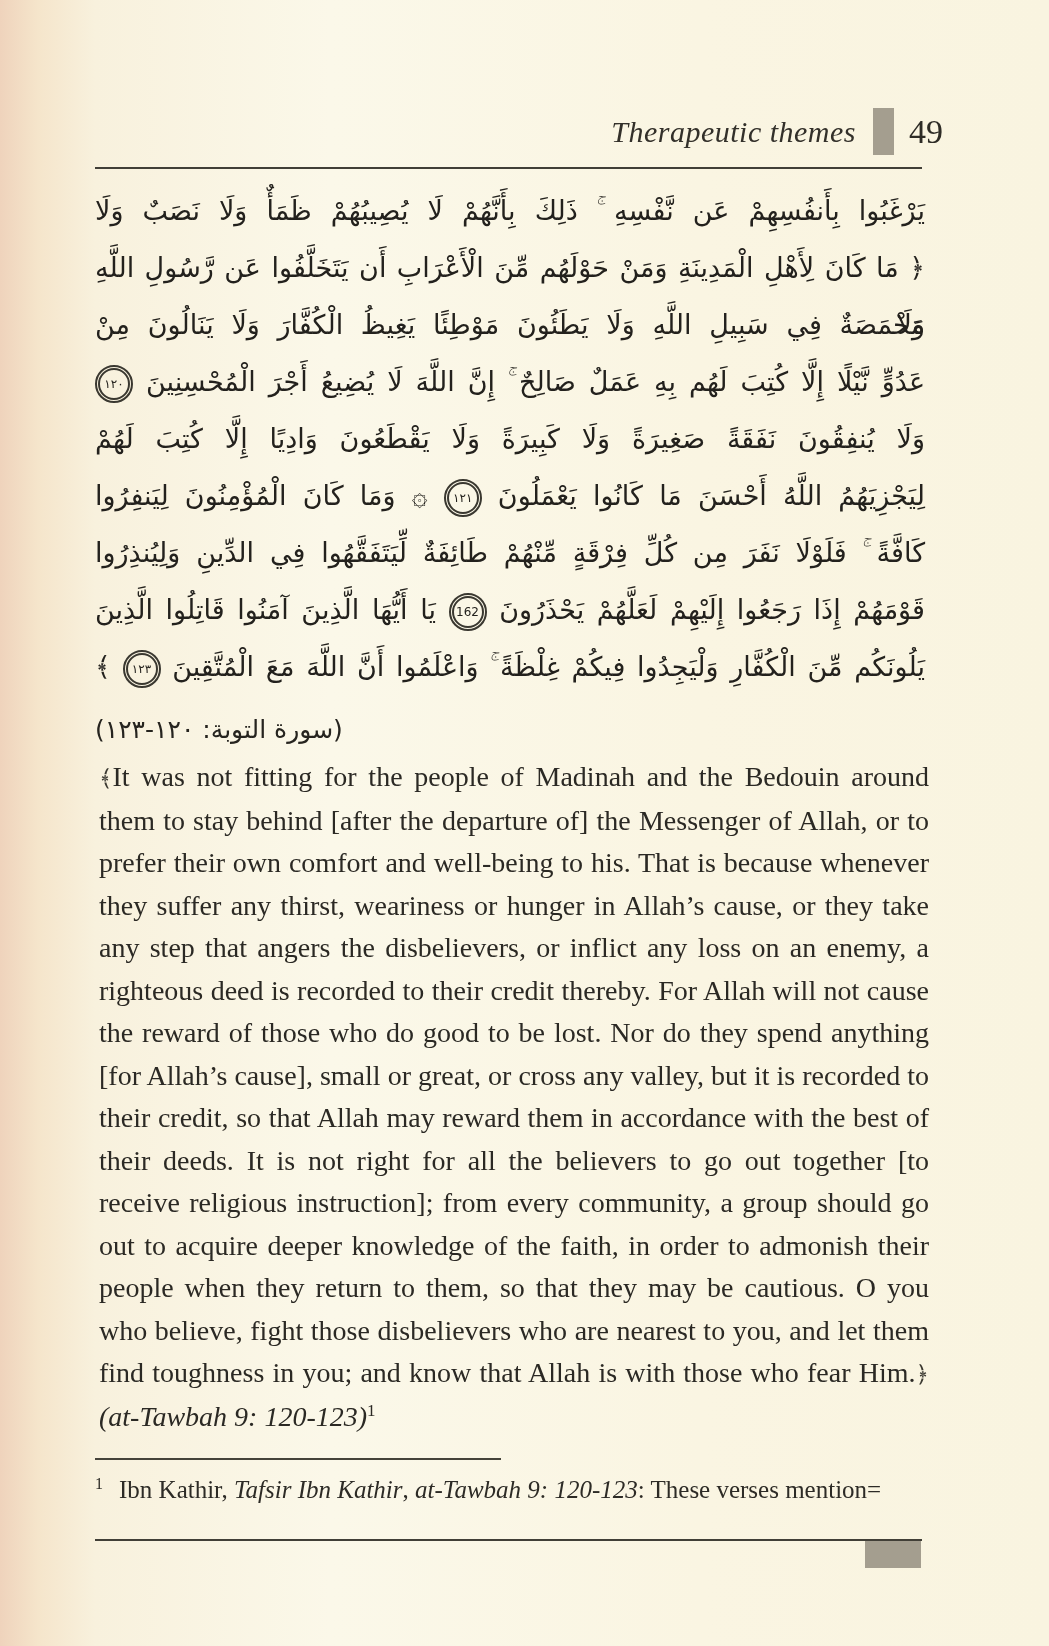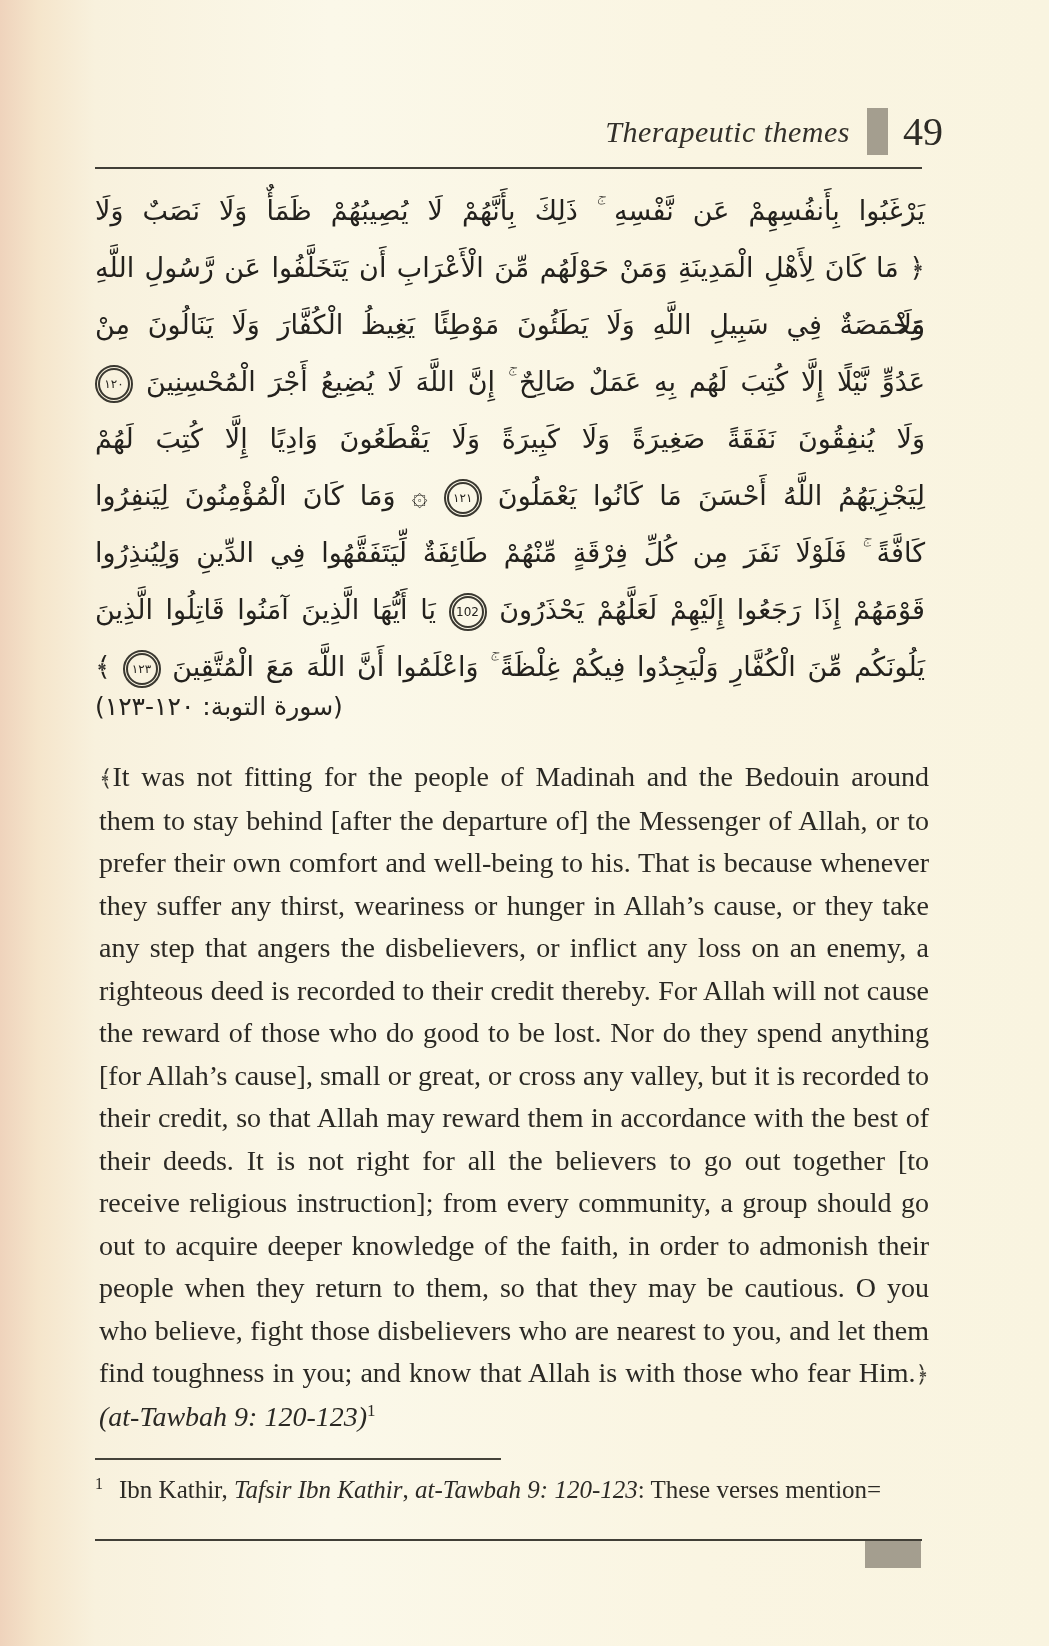--- a/index.html
+++ b/index.html
@@ -14,21 +14,21 @@
     color:#2b2924;
     overflow:hidden;
   }
   
   .header {
     position:absolute; top:108px; left:101px; right:106px;
     display:flex; align-items:center; justify-content:flex-end;
   }
   .header-title { font-style:italic; font-size:30px; letter-spacing:0.5px; color:#33302a; }
   .header-block { width:21px; height:47px; background:#a49e8f; margin:0 15px 0 17px; }
-  .header-pagenum { font-size:40px; color:#2e2c26; }
+  .header-pagenum { font-size:34px; color:#2e2c26; }
   .header-rule {
     position:absolute; top:167px; left:95px; width:827px;
     border-top:2px solid #413f37;
   }
   
   .quran { position:absolute; top:182px; left:95px; width:830px; }
   .q-line {
     direction:rtl;
     text-align:justify;
     text-align-last:justify;
@@ -39,21 +39,21 @@
   }
   .ayah-medallion {
     display:inline-flex; align-items:center; justify-content:center;
     width:28px; height:28px;
     border:5px double #3a3830; border-radius:50%;
     font-size:12px; line-height:1;
     vertical-align:middle;
     color:#23211d;
   }
   .citation {
-    position:absolute; top:692px; left:95px; width:795px;
+    position:absolute; top:715px; left:95px; width:795px;
     direction:rtl; text-align:left;
     font-family:"DejaVu Sans", sans-serif;
     font-size:25px; color:#26241f;
   }
   
   .translation {
     position:absolute; top:752px; left:95px; width:830px;
     margin:4px;
     font-size:28px; line-height:42.5px;
     text-align:justify;
@@ -91,21 +91,21 @@
   <div class="header-rule"></div>
 
   <div class="quran">
       <div class="q-line"><span>يَرْغَبُوا بِأَنفُسِهِمْ عَن نَّفْسِهِ ۚ ذَلِكَ بِأَنَّهُمْ لَا يُصِيبُهُمْ ظَمَأٌ وَلَا نَصَبٌ وَلَا</span> </div>
       <div class="q-line"><span>﴿ مَا كَانَ لِأَهْلِ الْمَدِينَةِ وَمَنْ حَوْلَهُم مِّنَ الْأَعْرَابِ أَن يَتَخَلَّفُوا عَن رَّسُولِ اللَّهِ وَلَا</span> </div>
       <div class="q-line"><span>مَخْمَصَةٌ فِي سَبِيلِ اللَّهِ وَلَا يَطَئُونَ مَوْطِئًا يَغِيظُ الْكُفَّارَ وَلَا يَنَالُونَ مِنْ</span> </div>
       <div class="q-line"><span>عَدُوٍّ نَّيْلًا إِلَّا كُتِبَ لَهُم بِهِ عَمَلٌ صَالِحٌ ۚ إِنَّ اللَّهَ لَا يُضِيعُ أَجْرَ الْمُحْسِنِينَ</span> <span class="ayah-medallion">١٢٠</span> </div>
       <div class="q-line"><span>وَلَا يُنفِقُونَ نَفَقَةً صَغِيرَةً وَلَا كَبِيرَةً وَلَا يَقْطَعُونَ وَادِيًا إِلَّا كُتِبَ لَهُمْ</span> </div>
       <div class="q-line"><span>لِيَجْزِيَهُمُ اللَّهُ أَحْسَنَ مَا كَانُوا يَعْمَلُونَ</span> <span class="ayah-medallion">١٢١</span> <span>۞ وَمَا كَانَ الْمُؤْمِنُونَ لِيَنفِرُوا</span> </div>
       <div class="q-line"><span>كَافَّةً ۚ فَلَوْلَا نَفَرَ مِن كُلِّ فِرْقَةٍ مِّنْهُمْ طَائِفَةٌ لِّيَتَفَقَّهُوا فِي الدِّينِ وَلِيُنذِرُوا</span> </div>
-      <div class="q-line"><span>قَوْمَهُمْ إِذَا رَجَعُوا إِلَيْهِمْ لَعَلَّهُمْ يَحْذَرُونَ</span> <span class="ayah-medallion">102</span> <span>يَا أَيُّهَا الَّذِينَ آمَنُوا قَاتِلُوا الَّذِينَ</span> </div>
+      <div class="q-line"><span>قَوْمَهُمْ إِذَا رَجَعُوا إِلَيْهِمْ لَعَلَّهُمْ يَحْذَرُونَ</span> <span class="ayah-medallion">162</span> <span>يَا أَيُّهَا الَّذِينَ آمَنُوا قَاتِلُوا الَّذِينَ</span> </div>
       <div class="q-line"><span>يَلُونَكُم مِّنَ الْكُفَّارِ وَلْيَجِدُوا فِيكُمْ غِلْظَةً ۚ وَاعْلَمُوا أَنَّ اللَّهَ مَعَ الْمُتَّقِينَ</span> <span class="ayah-medallion">١٢٣</span> <span>﴾</span> </div>
     </div>
 
   <div class="citation">(سورة التوبة: ١٢٠-١٢٣)</div>
 
   <p class="translation"><span class="orn">﴾</span><span>It was not fitting for the people of Madinah and the Bedouin around them to stay behind [after the departure of] the Messenger of Allah, or to prefer their own comfort and well-being to his. That is because whenever they suffer any thirst, weariness or hunger in Allah’s cause, or they take any step that angers the disbelievers, or inflict any loss on an enemy, a righteous deed is recorded to their credit thereby. For Allah will not cause the reward of those who do good to be lost. Nor do they spend anything [for Allah’s cause], small or great, or cross any valley, but it is recorded to their credit, so that Allah may reward them in accordance with the best of their deeds. It is not right for all the believers to go out together [to receive religious instruction]; from every community, a group should go out to acquire deeper knowledge of the faith, in order to admonish their people when they return to them, so that they may be cautious. O you who believe, fight those disbelievers who are nearest to you, and let them find toughness in you; and know that Allah is with those who fear Him.</span><span class="orn">﴿</span><span class="src"> (at-Tawbah 9: 120-123)</span><sup>1</sup></p>
 
   <div class="footnote">
     <div class="footnote-rule"></div>
     <div class="footnote-text">

